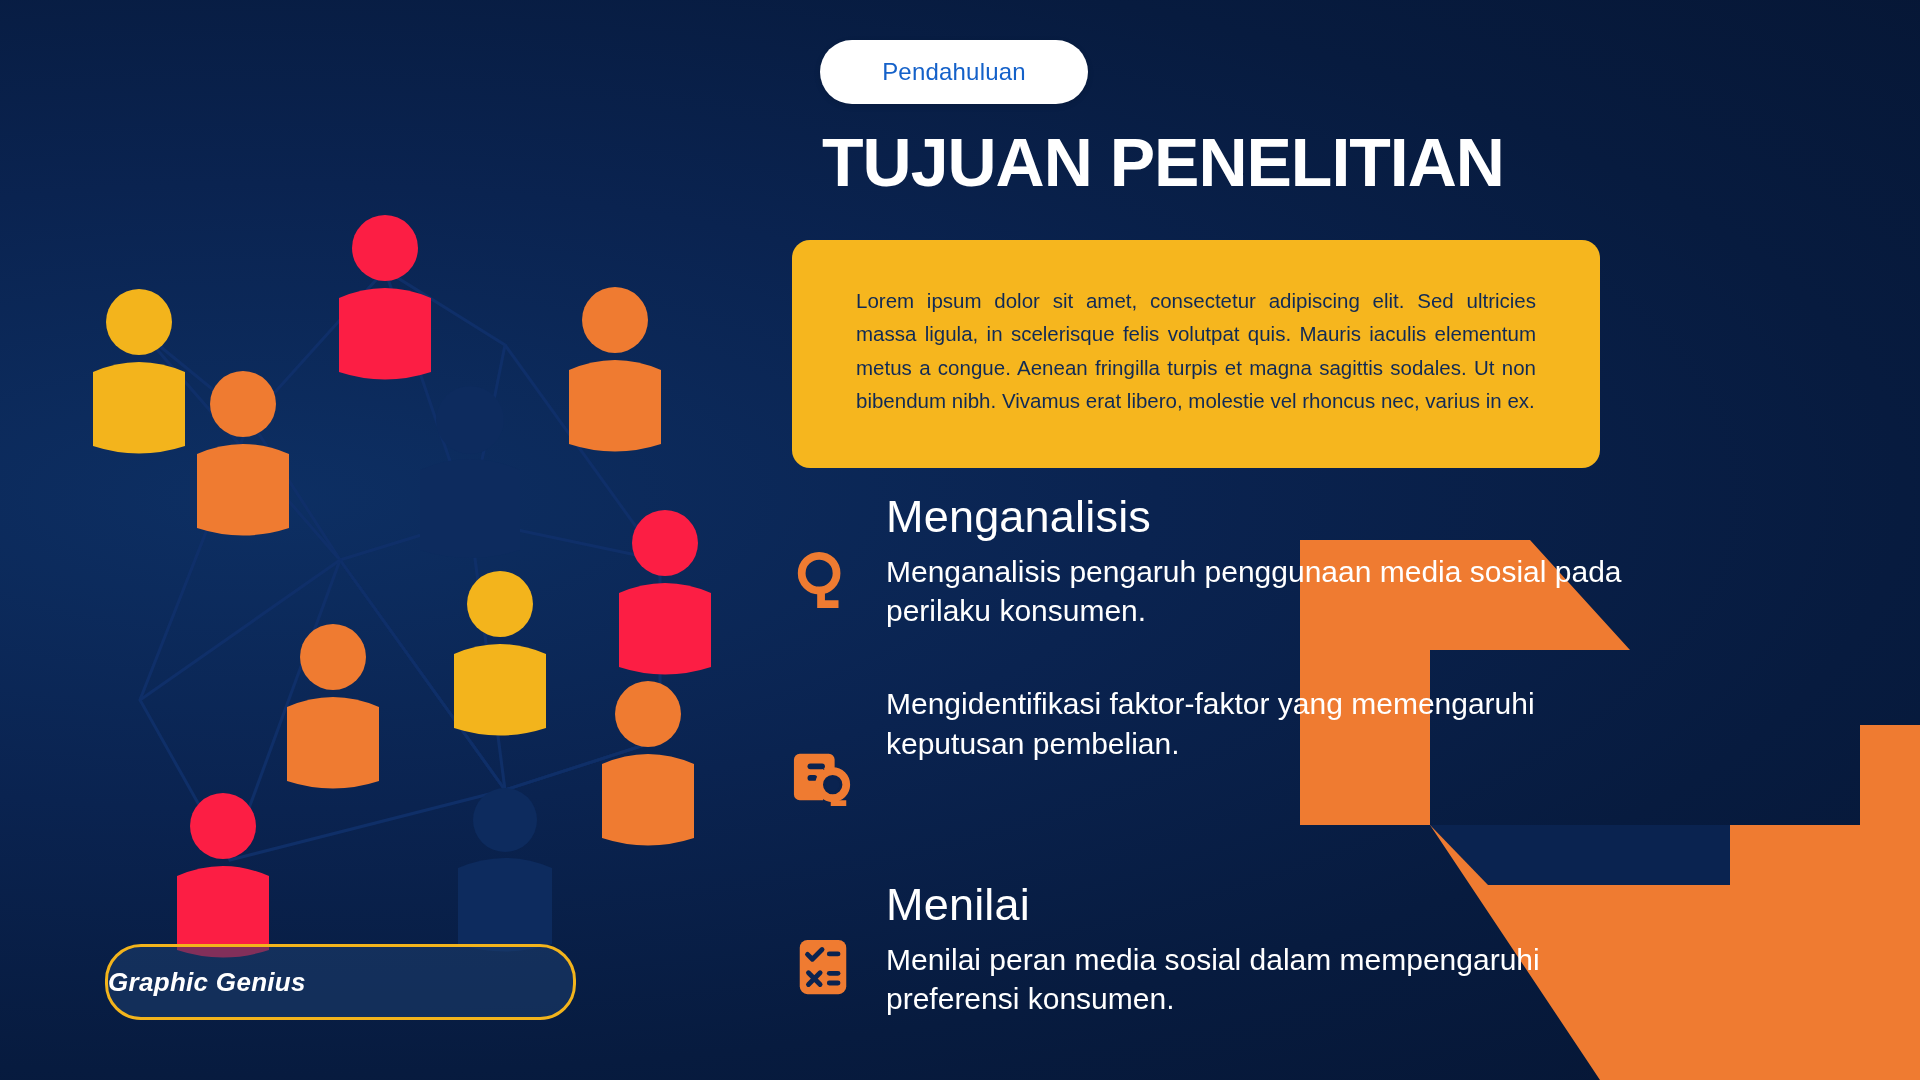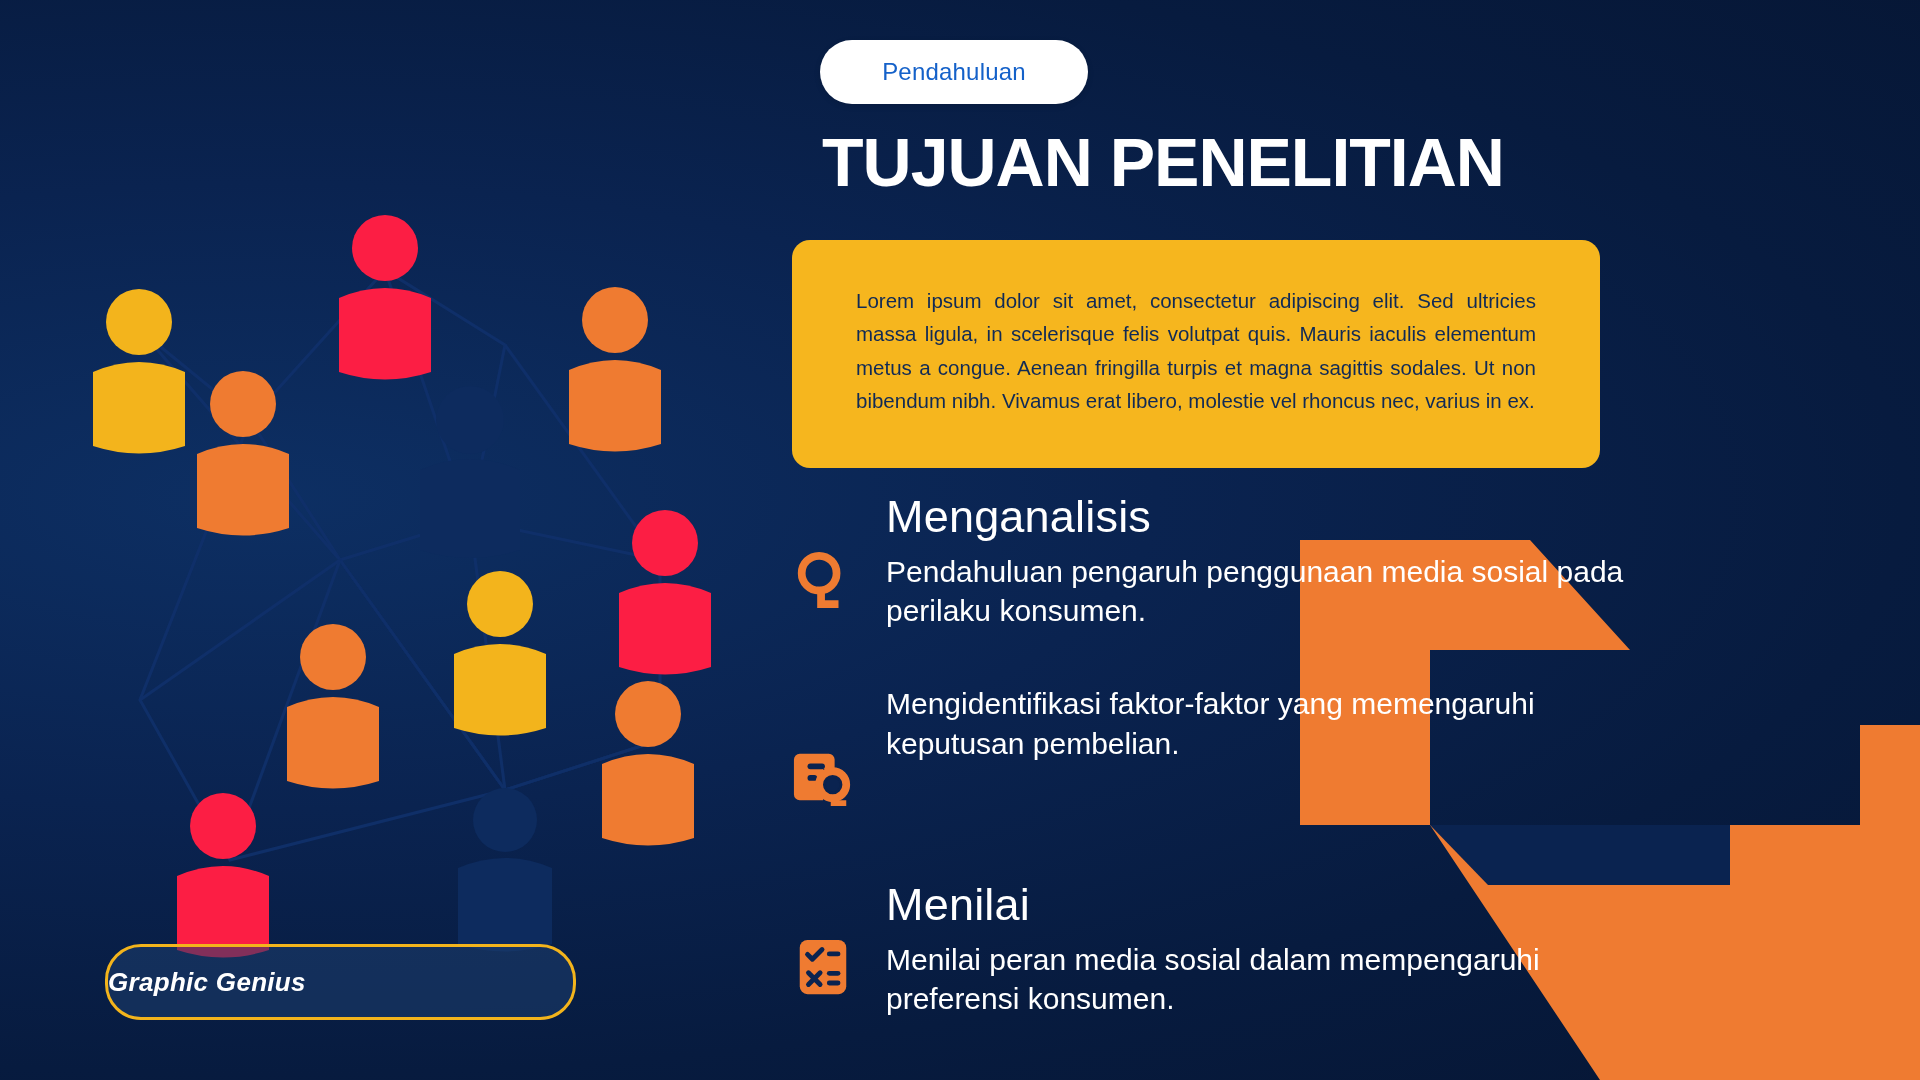--- a/index.html
+++ b/index.html
@@ -228,21 +228,21 @@
   <div class="objectives">
 
     <div class="obj-item item-1">
       <div class="obj-title">Menganalisis</div>
       <div class="obj-icon">
         <svg viewBox="0 0 64 64" xmlns="http://www.w3.org/2000/svg">
           <circle cx="28" cy="26" r="18" fill="none" stroke="currentColor" stroke-width="8"></circle>
           <path d="M30 40 L30 58 L48 58" fill="none" stroke="currentColor" stroke-width="8" stroke-linecap="butt"></path>
         </svg>
       </div>
-      <div class="obj-desc">Pendahuluan pengaruh penggunaan media sosial pada perilaku konsumen.</div>
+      <div class="obj-desc">Menganalisis pengaruh penggunaan media sosial pada perilaku konsumen.</div>
     </div>
 
     <div class="obj-item item-2">
       <div class="obj-icon">
         <svg viewBox="0 0 64 64" xmlns="http://www.w3.org/2000/svg">
           <path d="M8 10 h30 a6 6 0 0 1 6 6 v10 h-12 v32 h-24 a6 6 0 0 1 -6 -6 v-36 a6 6 0 0 1 6 -6 z" fill="currentColor"></path>
           <rect x="16" y="20" width="18" height="6" rx="3" fill="#0a2350"></rect>
           <rect x="16" y="32" width="10" height="6" rx="3" fill="#0a2350"></rect>
           <circle cx="42" cy="42" r="14" fill="none" stroke="currentColor" stroke-width="8"></circle>
           <path d="M44 52 L44 62 L56 62" fill="none" stroke="currentColor" stroke-width="8"></path>

